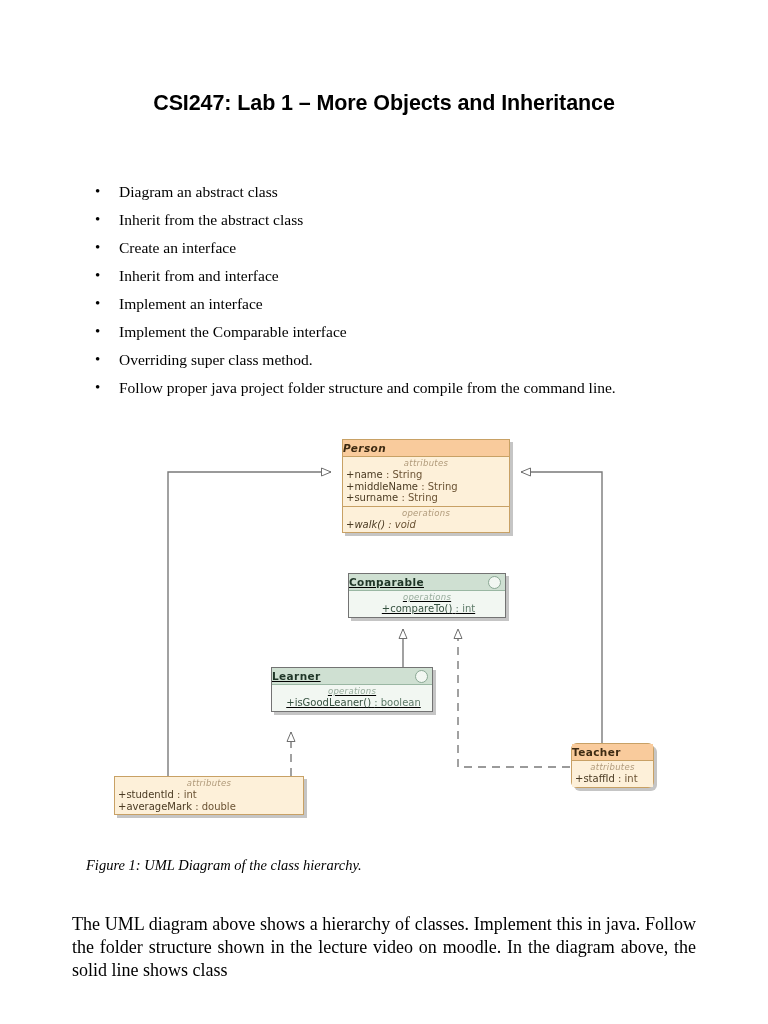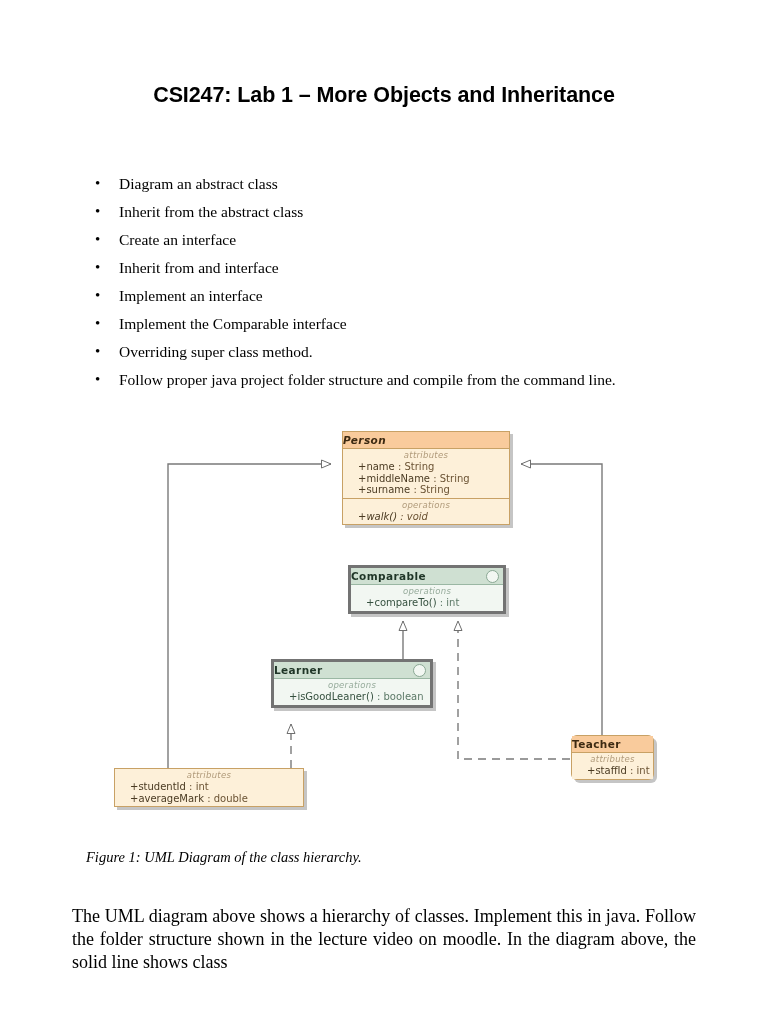--- a/index.html
+++ b/index.html
@@ -11,21 +11,21 @@
     width: 768px;
     height: 1024px;
     position: relative;
     font-family: "Liberation Serif", serif;
     color: #000000;
     overflow: hidden;
   }
 
   .page {
     position: absolute;
-    left: 0; top: 4px;
+    left: 0; top: 12px;
     width: 768px;
     height: 896px;
   }
 
   
   .doc-title {
     position: absolute;
     left: 72px;
     top: 79px;
     width: 624px;
@@ -108,41 +108,41 @@
   .cls .sect-label {
     text-align: center;
     font-size: 8.5px;
     font-style: italic;
     letter-spacing: 0.3px;
     line-height: 11px;
   }
   .cls .member {
     font-size: 10px;
     line-height: 11.6px;
-    padding-left: 15px;
+    padding-left: 3px;
     white-space: nowrap;
   }
   .cls .member .mname { font-weight: normal; }
   .cls .member .mtype { }
 
   
   .cls.orange { border: 1px solid #c8a165; background: #fdf0d9; }
   .cls.orange .hdr { background: #f9cb9c; border-bottom: 1px solid #c8a165; color: #3d2a12; }
   .cls.orange .sect { background: #fdf0d9; }
   .cls.orange .sect + .sect { border-top: 1px solid #c8a165; }
   .cls.orange .sect-label { color: #b09a7a; }
   .cls.orange .member { color: #6b5334; }
   .cls.orange .member .mname { color: #4a3a22; }
 
   
-  .cls.green { border: 3px solid #737373; background: #f2f7f2; }
+  .cls.green { border: 1px solid #737373; background: #f2f7f2; text-decoration: underline; }
   .cls.green .hdr { background: #cfe0d2; border-bottom: 1px solid #9ab7a3; color: #1f3527; }
   .cls.green .sect { background: #f2f7f2; }
   .cls.green .sect-label { color: #96ab9b; }
-  .cls.green .member { color: #5d7a68; }
+  .cls.green .member { color: #5d7a68; text-align: center; }
   .cls.green .member .mname { color: #35503f; }
 
   .iface-circle {
     position: absolute;
     right: 4px;
     top: 2px;
     width: 11px;
     height: 11px;
     border-radius: 50%;
     border: 1.3px solid #8aa894;

